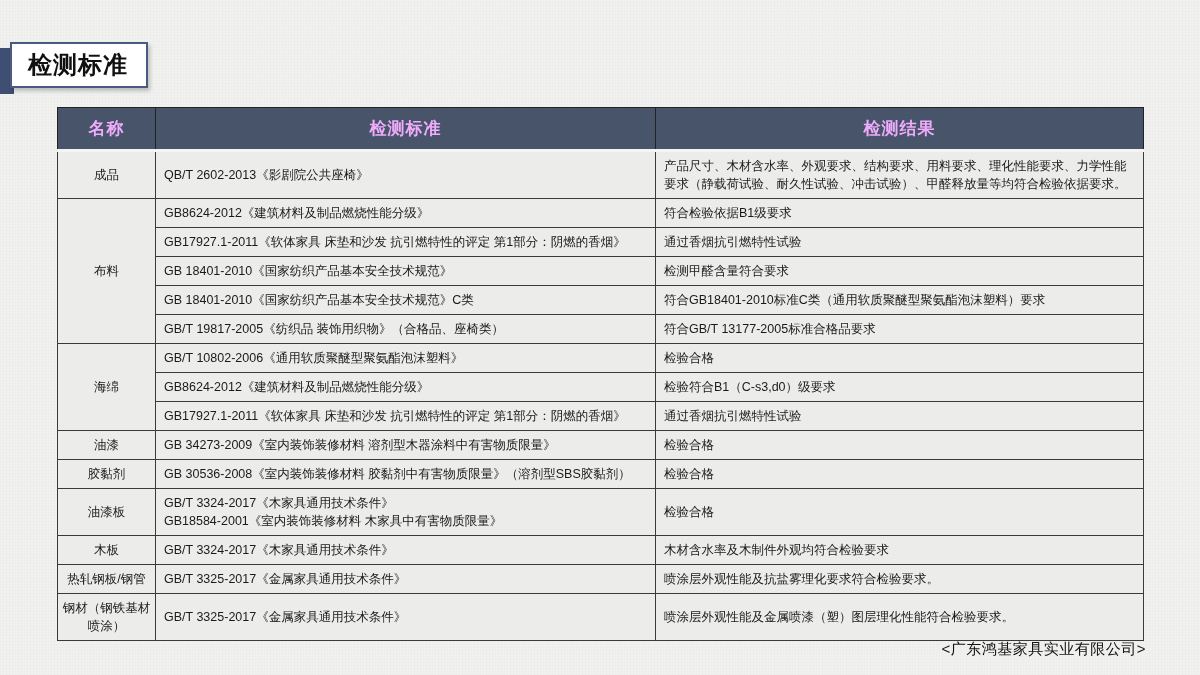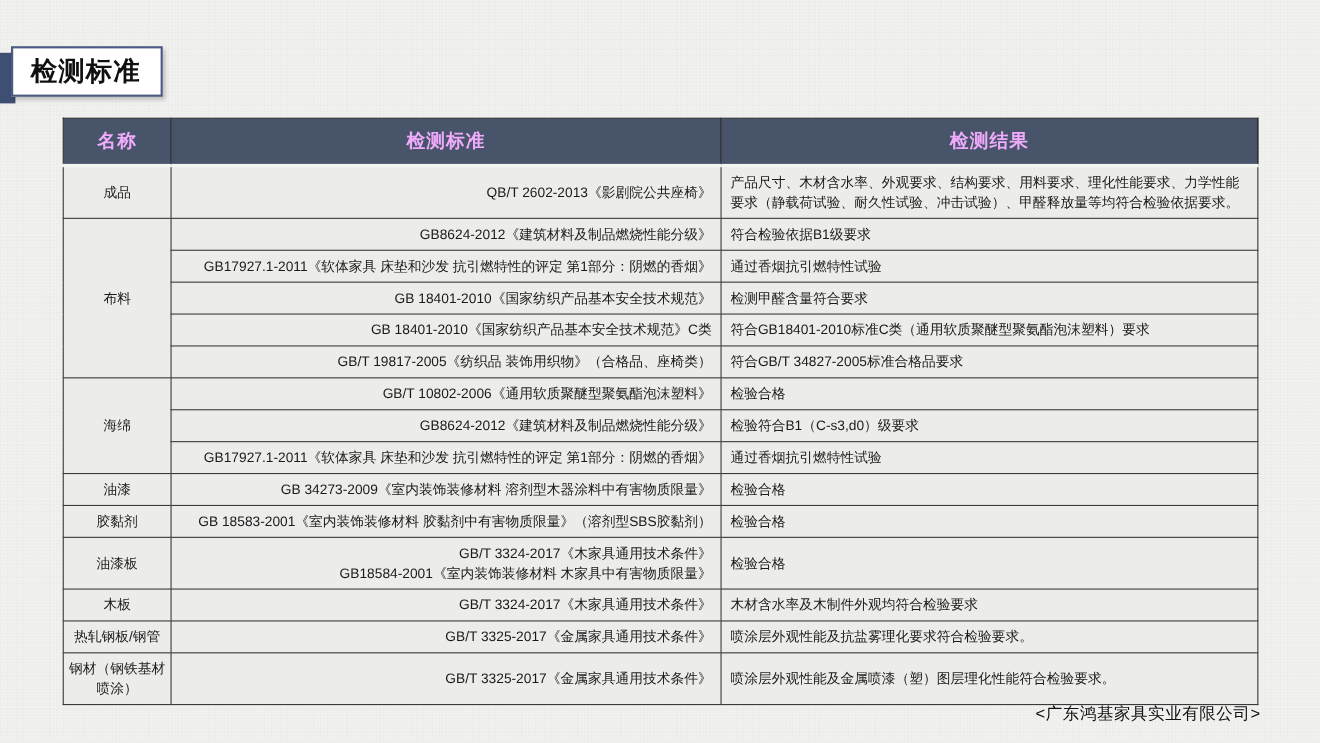--- a/index.html
+++ b/index.html
@@ -71,21 +71,21 @@
     font-size: 12.5px;
     color: #1a1a1a;
     line-height: 18px;
     padding: 5px 8px;
     vertical-align: middle;
   }
   td.name-cell {
     text-align: center;
     padding: 5px 2px;
   }
-  td.standard-cell { white-space: pre-line; text-align: right; }
+  td.standard-cell { white-space: pre-line; }
   td.result-cell { }
 
   
   .footer {
     position: absolute;
     right: 54px; top: 640px;
     font-size: 15px;
     font-weight: 400;
     color: #111111;
     letter-spacing: 0.5px;
@@ -131,21 +131,21 @@
         <tr>
           <td class="standard-cell">GB 18401-2010《国家纺织产品基本安全技术规范》</td>
           <td class="result-cell">检测甲醛含量符合要求</td>
         </tr>
         <tr>
           <td class="standard-cell">GB 18401-2010《国家纺织产品基本安全技术规范》C类</td>
           <td class="result-cell">符合GB18401-2010标准C类（通用软质聚醚型聚氨酯泡沫塑料）要求</td>
         </tr>
         <tr>
           <td class="standard-cell">GB/T 19817-2005《纺织品 装饰用织物》（合格品、座椅类）</td>
-          <td class="result-cell">符合GB/T 34827-2005标准合格品要求</td>
+          <td class="result-cell">符合GB/T 13177-2005标准合格品要求</td>
         </tr>
         <tr>
           <td class="name-cell" rowspan="3">海绵</td>
           <td class="standard-cell">GB/T 10802-2006《通用软质聚醚型聚氨酯泡沫塑料》</td>
           <td class="result-cell">检验合格</td>
         </tr>
         <tr>
           <td class="standard-cell">GB8624-2012《建筑材料及制品燃烧性能分级》</td>
           <td class="result-cell">检验符合B1（C-s3,d0）级要求</td>
         </tr>
@@ -153,21 +153,21 @@
           <td class="standard-cell">GB17927.1-2011《软体家具 床垫和沙发 抗引燃特性的评定 第1部分：阴燃的香烟》</td>
           <td class="result-cell">通过香烟抗引燃特性试验</td>
         </tr>
         <tr>
           <td class="name-cell" rowspan="1">油漆</td>
           <td class="standard-cell">GB 34273-2009《室内装饰装修材料 溶剂型木器涂料中有害物质限量》</td>
           <td class="result-cell">检验合格</td>
         </tr>
         <tr>
           <td class="name-cell" rowspan="1">胶黏剂</td>
-          <td class="standard-cell">GB 18583-2001《室内装饰装修材料 胶黏剂中有害物质限量》（溶剂型SBS胶黏剂）</td>
+          <td class="standard-cell">GB 30536-2008《室内装饰装修材料 胶黏剂中有害物质限量》（溶剂型SBS胶黏剂）</td>
           <td class="result-cell">检验合格</td>
         </tr>
         <tr>
           <td class="name-cell" rowspan="1">油漆板</td>
           <td class="standard-cell">GB/T 3324-2017《木家具通用技术条件》
 GB18584-2001《室内装饰装修材料 木家具中有害物质限量》</td>
           <td class="result-cell">检验合格</td>
         </tr>
         <tr>
           <td class="name-cell" rowspan="1">木板</td>

